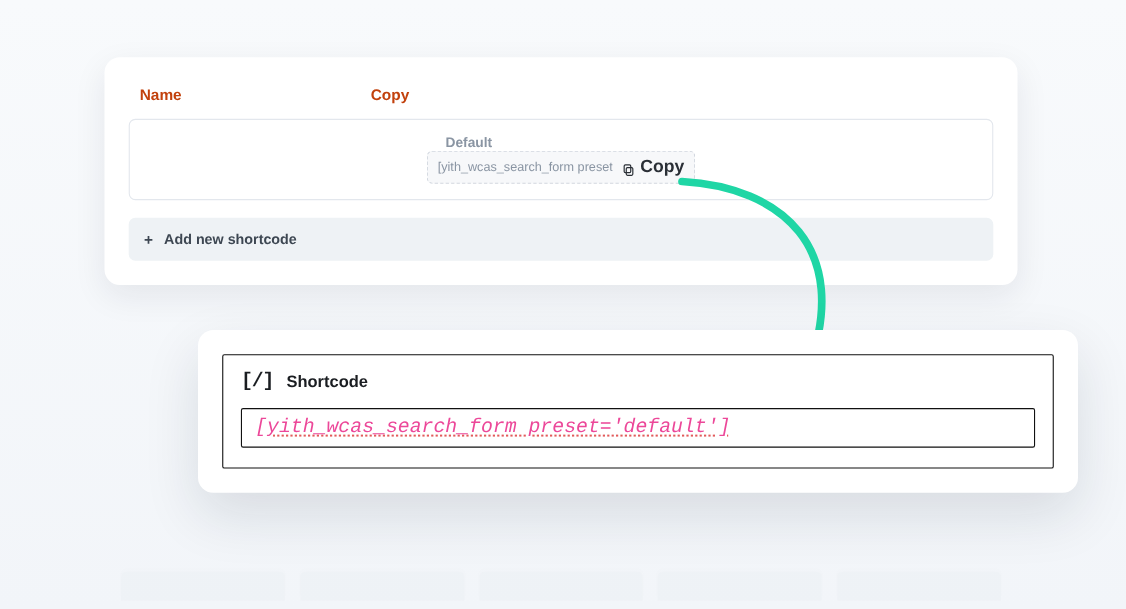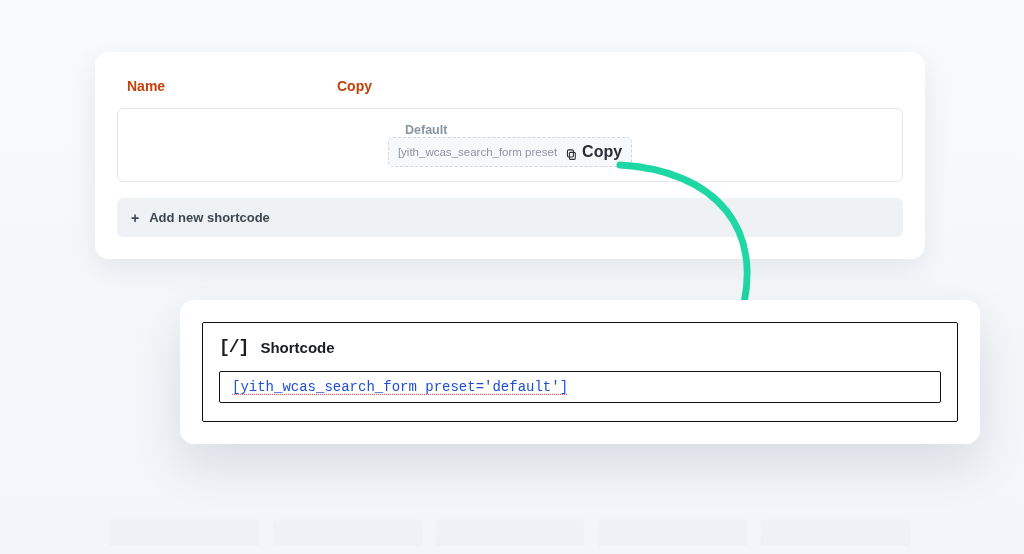--- a/index.html
+++ b/index.html
@@ -161,27 +161,28 @@
     border-radius: 2px;
     padding: 6px 10px;
     display: flex;
     align-items: center;
   }
   .sc-input {
     width: 100%;
     border: none;
     outline: none;
     font-family: var(--mono);
-    font-size: 14px;
-    color: #1d4ed8;
+    font-size: 18px;
+    color: #ec4899;
     background: transparent;
     text-decoration-line: underline;
     text-decoration-style: dotted;
     text-decoration-color: #e25b5b;
     text-underline-offset: 3px;
+    font-style: italic;
   }
 
   
   .arrow-svg {
     position: absolute;
     left: 600px;
     top: 155px;
     width: 200px;
     height: 210px;
     pointer-events: none;

